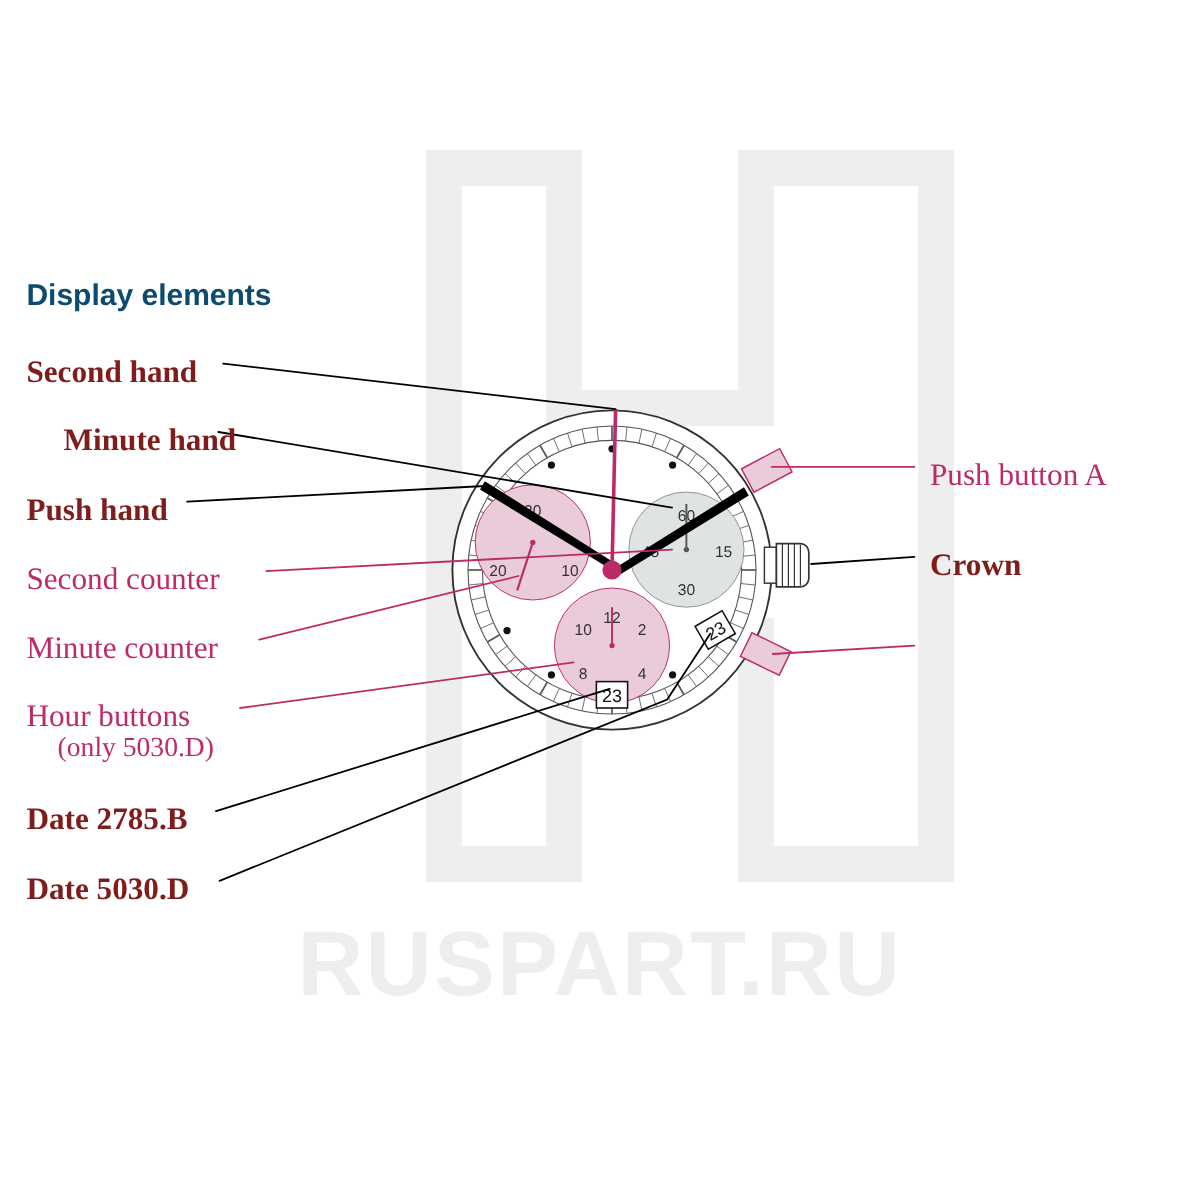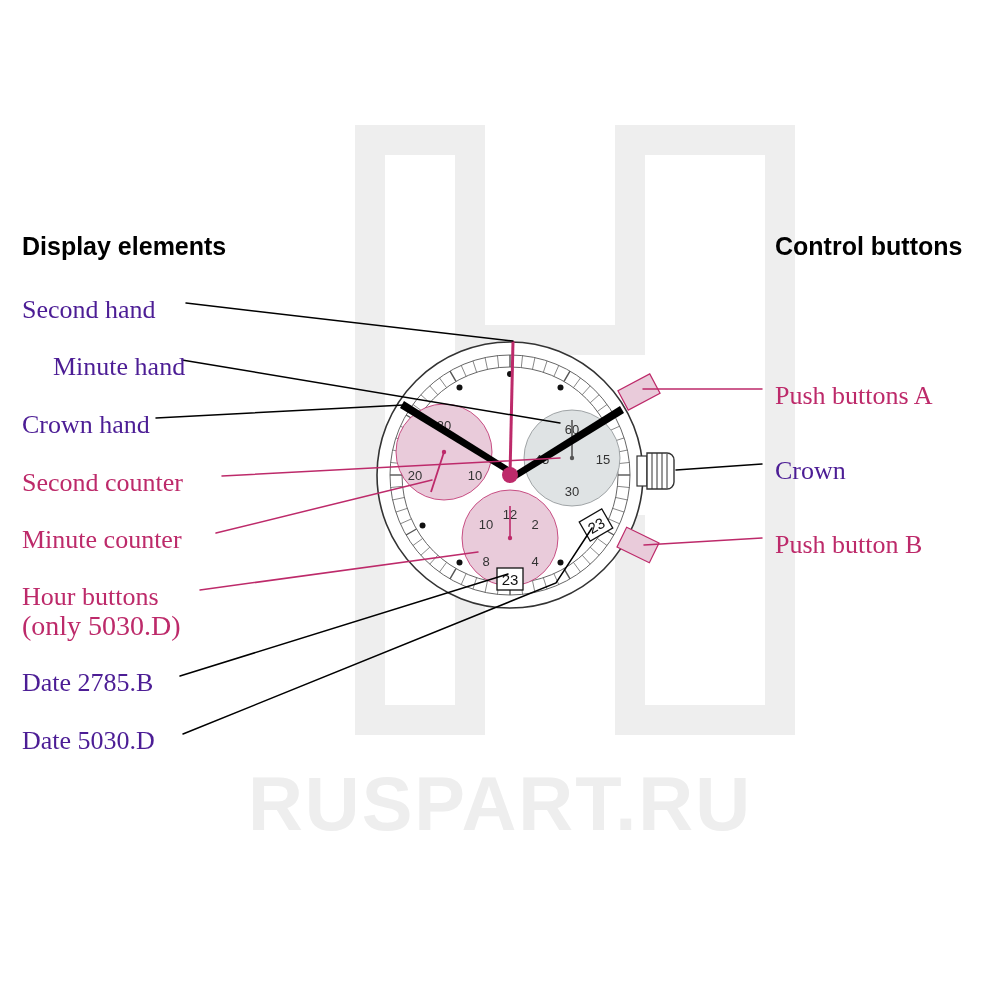--- a/index.html
+++ b/index.html
@@ -31,36 +31,36 @@
     font-weight: bold;
     letter-spacing: 2px;
     color: #eeeeee;
     user-select: none;
   }
   .col-head {
     position: absolute;
     font-family: "Liberation Sans", sans-serif;
     font-size: 25px;
     font-weight: bold;
-    color: #000000;
+    color: #0c4a6e;
     white-space: nowrap;
   }
   #head-display { left: 22px; top: 232px; }
   #head-control { left: 775px; top: 232px; }
 
   .lbl {
     position: absolute;
     font-family: "Liberation Serif", serif;
     font-size: 26px;
     white-space: nowrap;
     line-height: 1.08;
   }
-  .lbl.black { color: #4c1d95; }
+  .lbl.black { color: #7f1d1d; font-weight: bold; }
   .lbl.magenta { color: #bd2a6a; }
-  .lbl .sub { font-size: 28px; display: block; }
+  .lbl .sub { font-size: 23px; display: block; margin-left: 26px; }
 
   svg#lines, svg#watch {
     position: absolute;
     left: 0; top: 0;
     width: 1000px;
     height: 1000px;
     overflow: visible;
   }
 </style>
 </head>
@@ -242,31 +242,29 @@
       <path d="M180 676 L508 574" stroke="#000000"></path>
       <path d="M183 734 L556 583 L592 528" stroke="#000000"></path>
 
       <path d="M762 389 L643 389" stroke="#bd2a6a"></path>
       <path d="M762 464 L676 470" stroke="#000000"></path>
       <path d="M762 538 L644 545" stroke="#bd2a6a"></path>
     </g>
   </svg>
 
   <div class="col-head" id="head-display">Display elements</div>
-  <div class="col-head" id="head-control">Control buttons</div>
 
   <div class="lbl black" style="left:22px; top:296px;">Second hand</div>
   <div class="lbl black" style="left:22px; top:353px;margin-left:31px;">Minute hand</div>
-  <div class="lbl black" style="left:22px; top:411px;">Crown hand</div>
+  <div class="lbl black" style="left:22px; top:411px;">Push hand</div>
   <div class="lbl magenta" style="left:22px; top:469px;">Second counter</div>
   <div class="lbl magenta" style="left:22px; top:526px;">Minute counter</div>
   <div class="lbl magenta" style="left:22px; top:583px;">
     <span>Hour buttons</span>
     <span class="sub">(only 5030.D)</span>
   </div>
   <div class="lbl black" style="left:22px; top:669px;">Date 2785.B</div>
   <div class="lbl black" style="left:22px; top:727px;">Date 5030.D</div>
 
-  <div class="lbl magenta" style="left:775px; top:382px;">Push buttons A</div>
+  <div class="lbl magenta" style="left:775px; top:382px;">Push button A</div>
   <div class="lbl black" style="left:775px; top:457px;">Crown</div>
-  <div class="lbl magenta" style="left:775px; top:531px;">Push button B</div>
 
 </div>
 
 </body></html>

